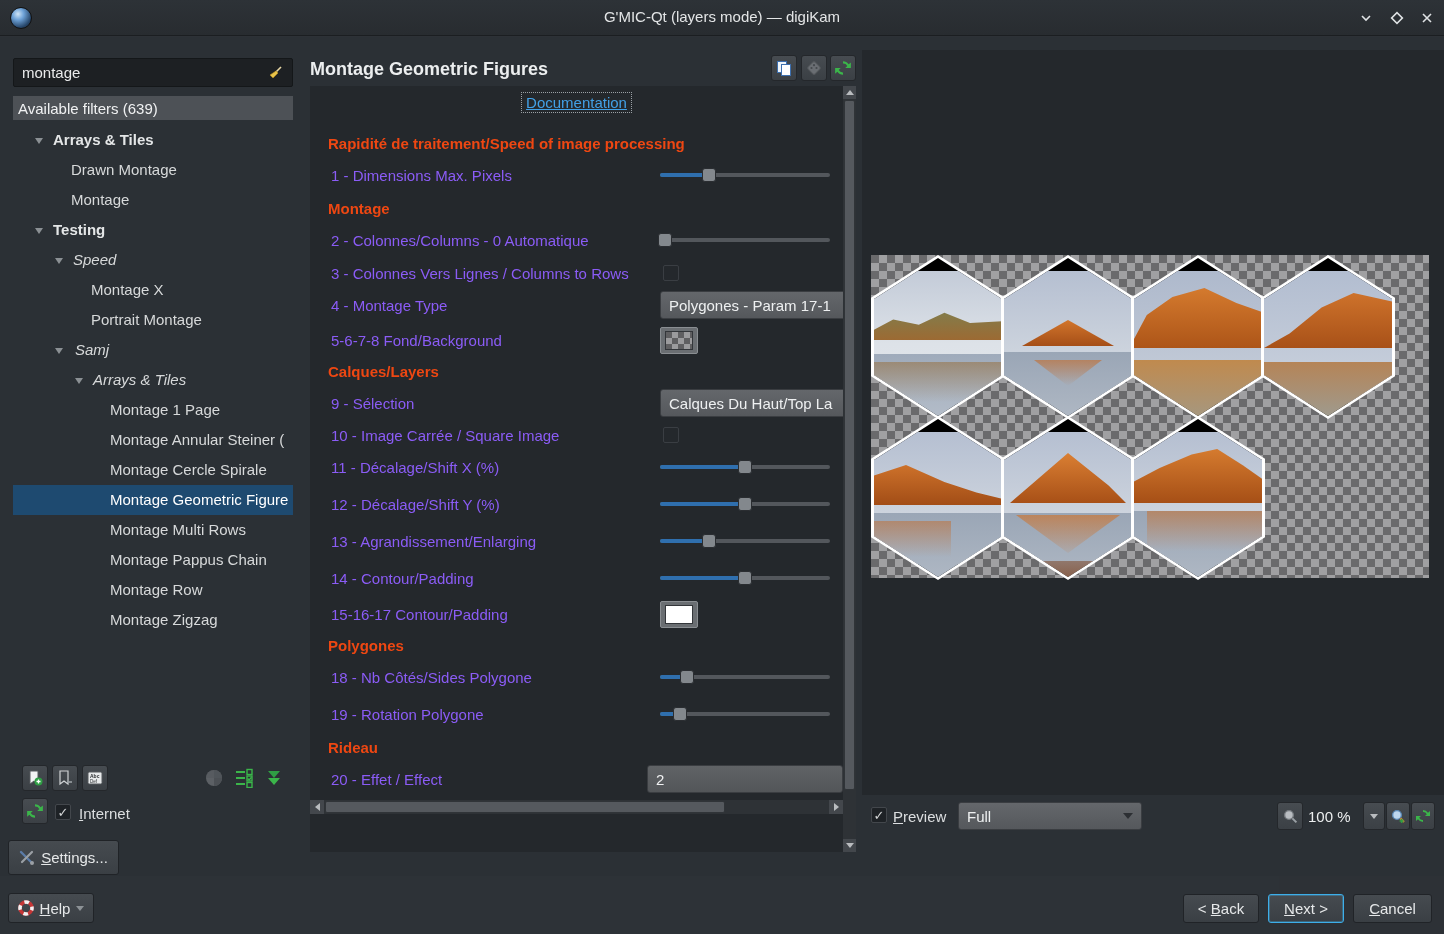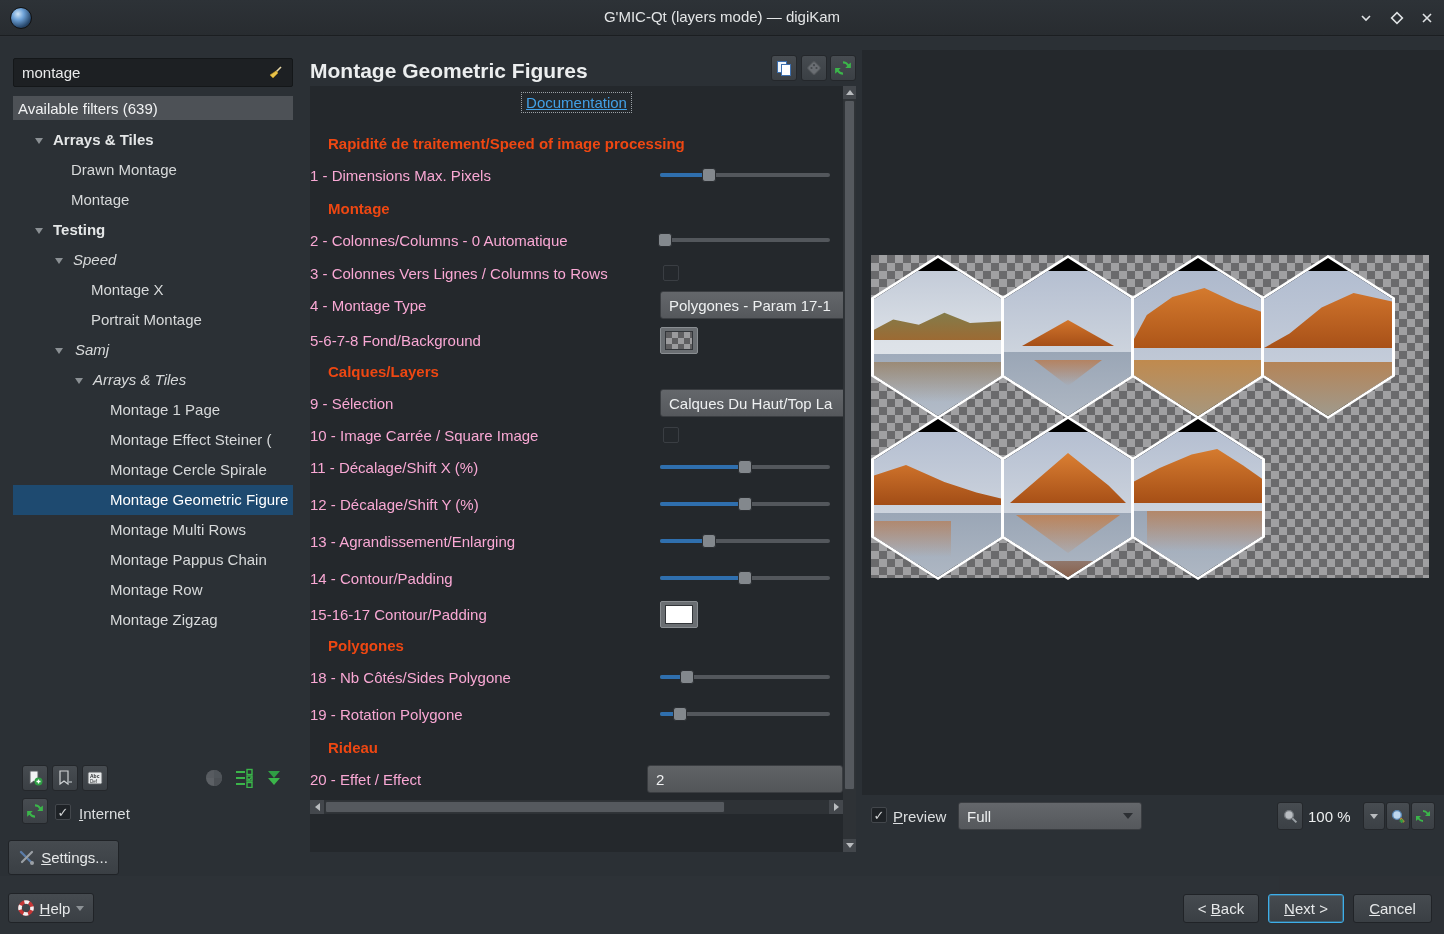--- a/index.html
+++ b/index.html
@@ -43,28 +43,28 @@
   .tool-btn.flat { background:transparent; border-color:transparent; }
   .cb { width:16px; height:16px; background:#1e2226; border:1px solid #43474c; border-radius:2px;
         display:flex; align-items:center; justify-content:center; color:#d3d5d6; font-size:13px; line-height:1; }
   .u { text-decoration:underline; }
 
   #settings-btn { position:absolute; left:8px; top:803px; width:111px; height:35px; }
   .pushbtn { background:linear-gradient(#464b50,#3a3f44); border:1px solid #202327; border-radius:3px;
              color:#e6e8e9; display:flex; align-items:center; justify-content:center; gap:6px; }
 
   
-  #filter-title { position:absolute; left:310px; top:22px; font-weight:bold; font-size:21px; color:#eceeef; }
+  #filter-title { position:absolute; left:310px; top:22px; font-weight:bold; font-size:18px; color:#eceeef; }
   #hdr-btn-copy  { left:771px; top:18px; }
   #hdr-btn-dice  { left:801px; top:18px; }
   #hdr-btn-reset { left:830px; top:18px; }
 
   #params { position:absolute; left:310px; top:49px; width:533px; height:766px; overflow:hidden; }
   .prow { position:absolute; left:0; width:533px; height:28px; display:flex; align-items:center; }
-  .prow .lbl { position:absolute; left:0; color:#f9a8d4; white-space:nowrap; }
+  .prow .lbl { position:absolute; left:21px; color:#8b5cf6; white-space:nowrap; }
   .prow.head .lbl { left:18px; color:#ee4712; font-weight:bold; }
   #doc-link { position:absolute; left:0; width:533px; text-align:center; }
   #doc-link a { color:#42a0e6; text-decoration:underline; border:1px dotted #9aa0a5; padding:1px 4px; }
 
   .slider { position:absolute; left:350px; width:170px; height:28px; }
   .slider .track { position:absolute; left:0; right:0; top:12px; height:4px; background:#53575c; border-radius:2px; }
   .slider .fill  { position:absolute; left:0; top:12px; height:4px; background:#2f6fae; border-radius:2px; }
   .slider .knob  { position:absolute; top:7px; width:14px; height:14px; background:#83888d;
                    border:1px solid #2a2d31; border-radius:3px; }
 
@@ -163,21 +163,21 @@
     <div class="trow b" style="top:0"><i class="arr" style="left:22px"></i><span style="padding-left:40px">Arrays &amp; Tiles</span></div>
     <div class="trow" style="top:30px"><span style="padding-left:58px">Drawn Montage</span></div>
     <div class="trow" style="top:60px"><span style="padding-left:58px">Montage</span></div>
     <div class="trow b" style="top:90px"><i class="arr" style="left:22px"></i><span style="padding-left:40px">Testing</span></div>
     <div class="trow i" style="top:120px"><i class="arr" style="left:42px"></i><span style="padding-left:60px">Speed</span></div>
     <div class="trow" style="top:150px"><span style="padding-left:78px">Montage X</span></div>
     <div class="trow" style="top:180px"><span style="padding-left:78px">Portrait Montage</span></div>
     <div class="trow i" style="top:210px"><i class="arr" style="left:42px"></i><span style="padding-left:62px">Samj</span></div>
     <div class="trow i" style="top:240px"><i class="arr" style="left:62px"></i><span style="padding-left:80px">Arrays &amp; Tiles</span></div>
     <div class="trow" style="top:270px"><span style="padding-left:97px">Montage 1 Page</span></div>
-    <div class="trow" style="top:300px"><span style="padding-left:97px">Montage Effect Steiner (</span></div>
+    <div class="trow" style="top:300px"><span style="padding-left:97px">Montage Annular Steiner (</span></div>
     <div class="trow" style="top:330px"><span style="padding-left:97px">Montage Cercle Spirale</span></div>
     <div class="trow sel" style="top:360px"><span style="padding-left:97px">Montage Geometric Figure</span></div>
     <div class="trow" style="top:390px"><span style="padding-left:97px">Montage Multi Rows</span></div>
     <div class="trow" style="top:450px"><span style="padding-left:97px">Montage Row</span></div>
     <div class="trow" style="top:420px"><span style="padding-left:97px">Montage Pappus Chain</span></div>
     <div class="trow" style="top:480px"><span style="padding-left:97px">Montage Zigzag</span></div>
   </div>
 
   <div class="tool-btn" style="left:22px; top:728px">
     <svg width="18" height="18" viewBox="0 0 18 18">

